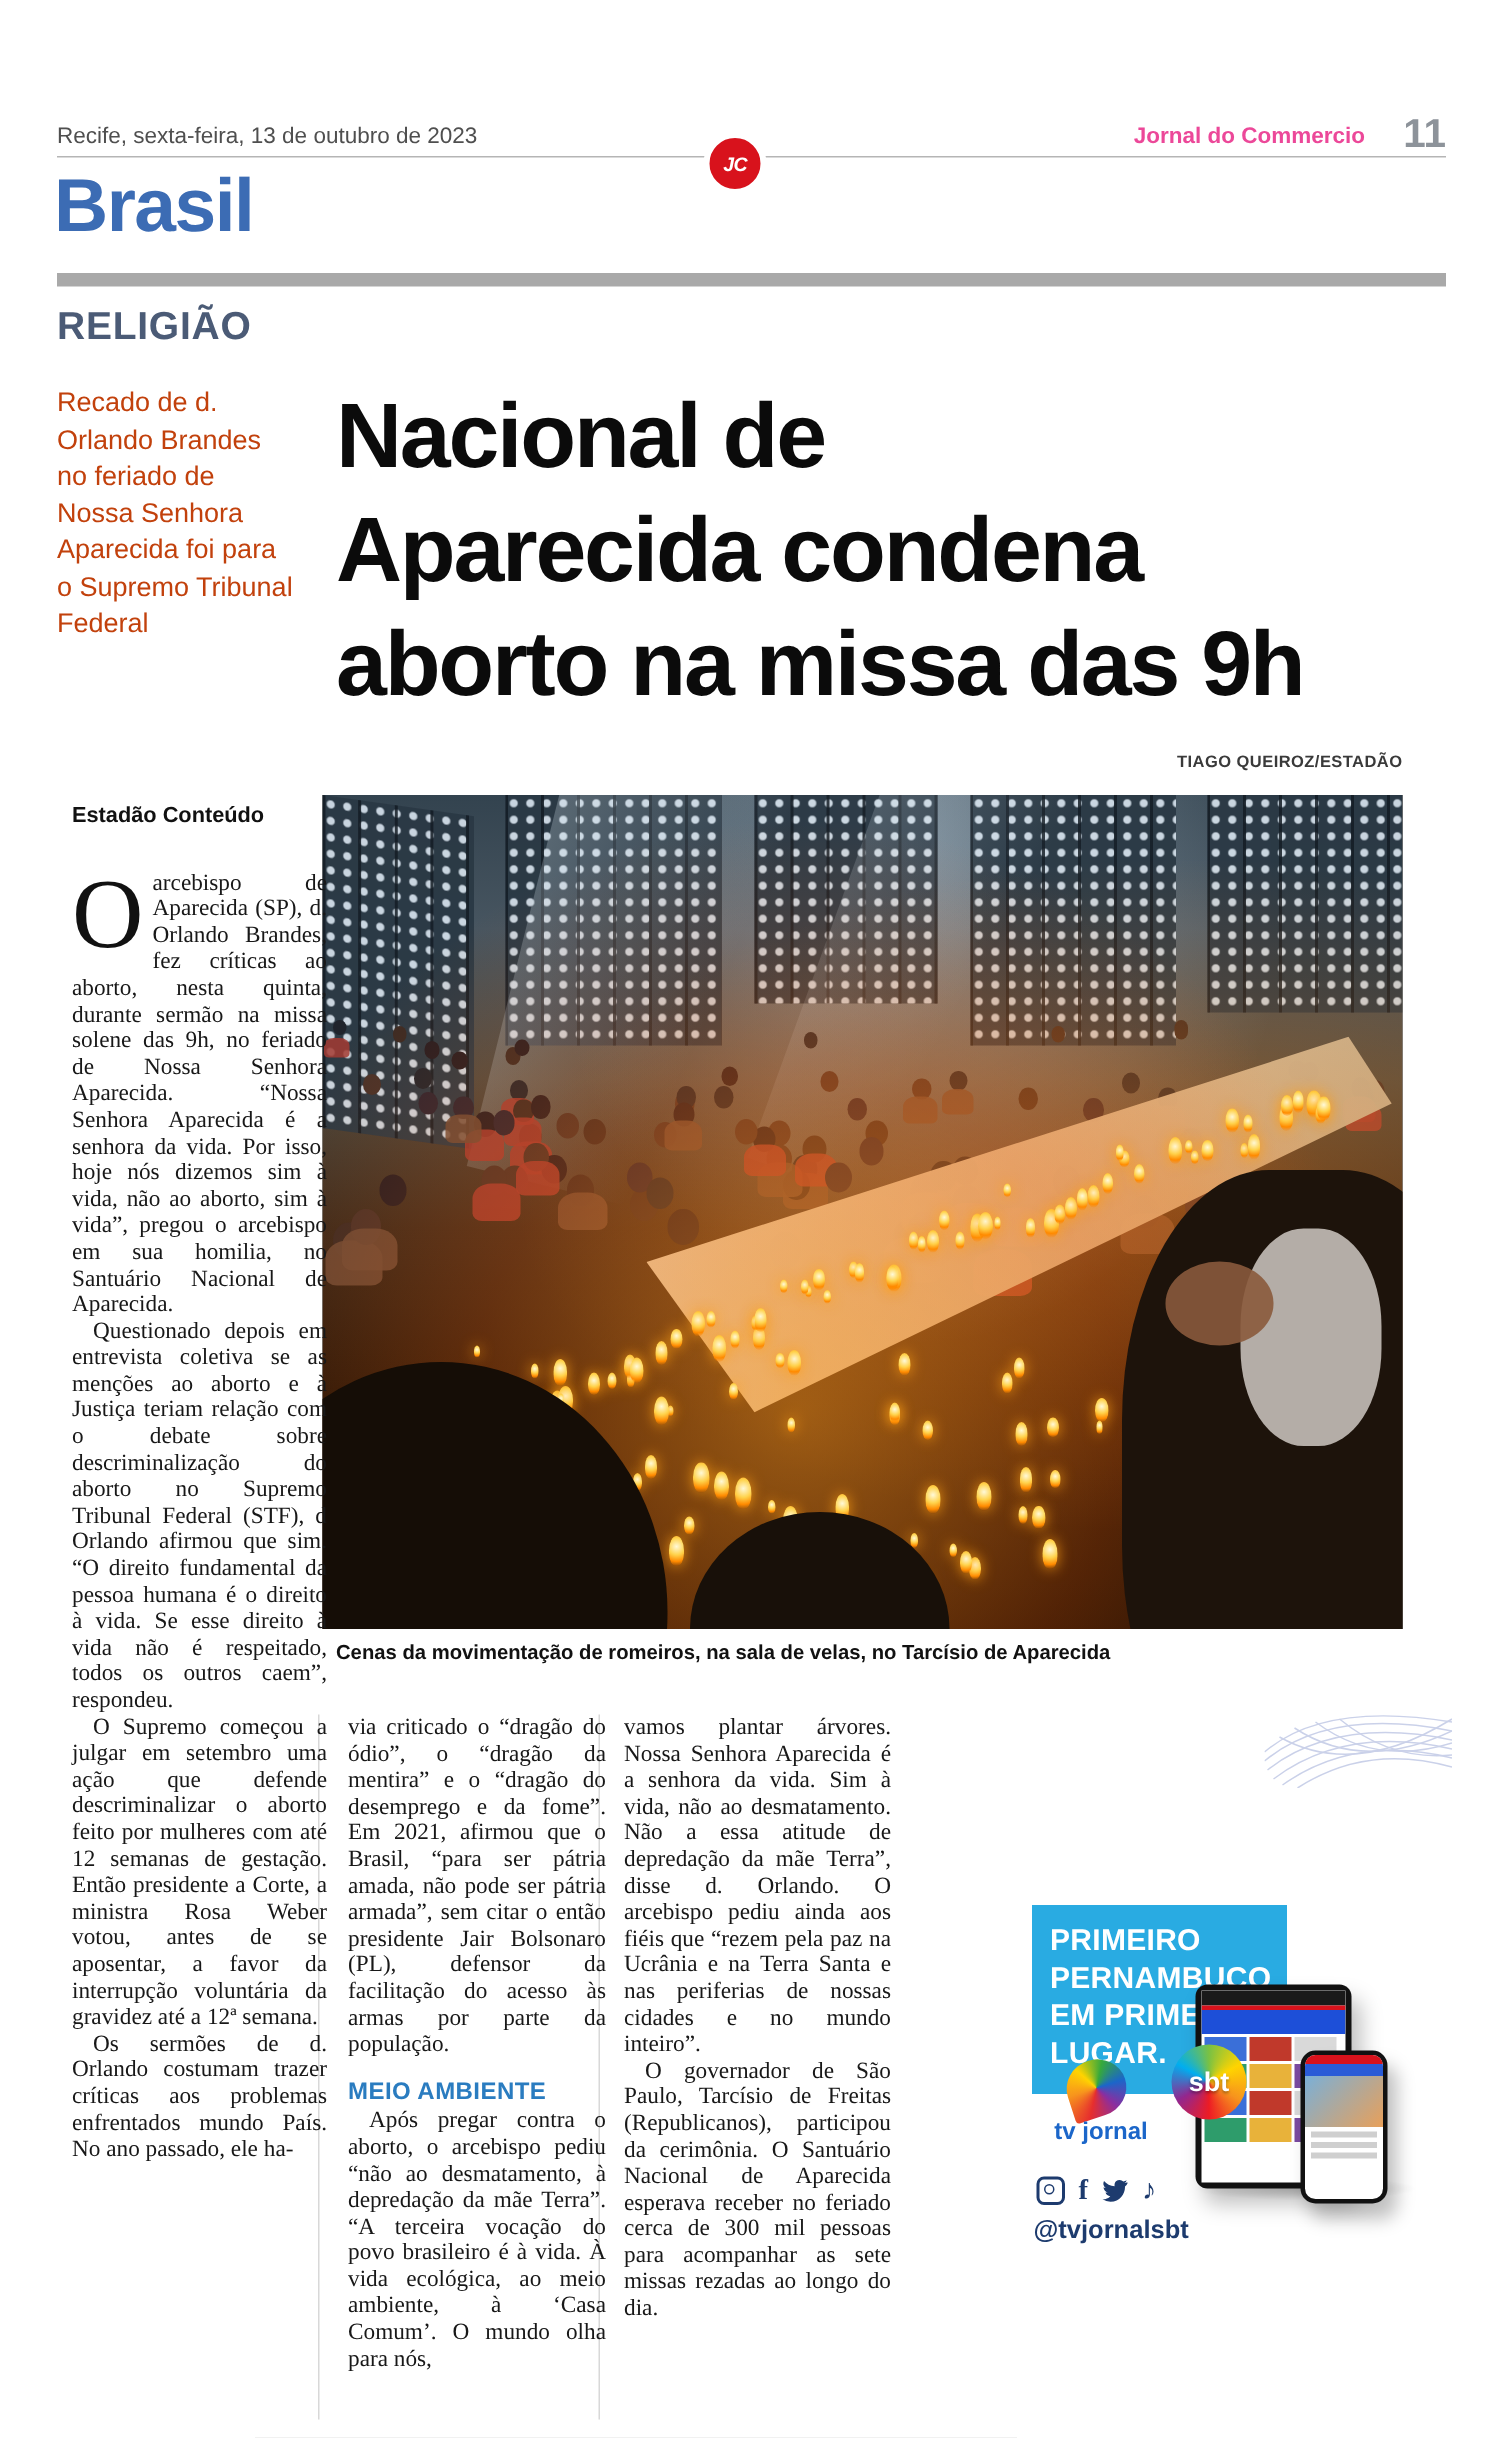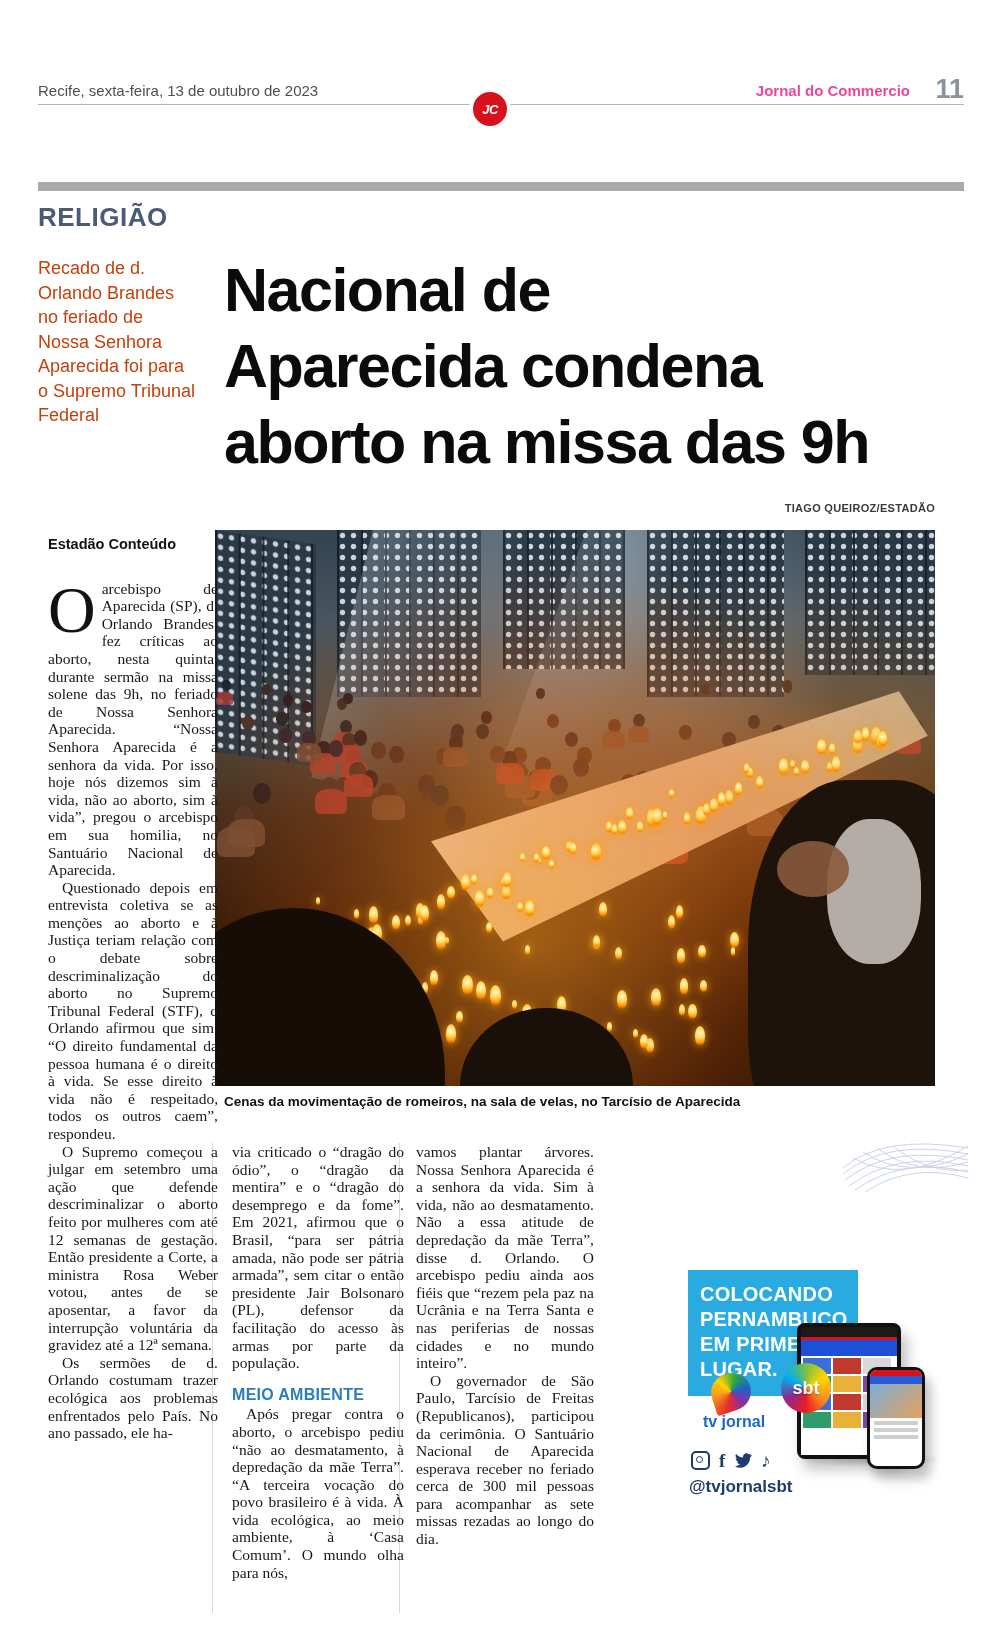--- a/index.html
+++ b/index.html
@@ -120,20 +120,21 @@
 <body>
 
 <div class="page">
 
   <div class="hdr-date">Recife, sexta-feira, 13 de outubro de 2023</div>
   <div class="hdr-rule"></div>
   <div class="hdr-logo">JC</div>
   <div class="hdr-brand">Jornal do Commercio</div>
   <div class="hdr-page">11</div>
 
+  <div class="sec-title">Brasil</div>
   <div class="sec-bar"></div>
   <div class="kicker">RELIGIÃO</div>
 
   <div class="deck">Recado de d. Orlando Brandes no feriado de Nossa Senhora Aparecida foi para o Supremo Tribunal Federal</div>
   <div class="headline">
     <div>Nacional de</div>
     <div>Aparecida condena</div>
     <div>aborto na missa das 9h</div>
   </div>
   <div class="credit">TIAGO QUEIROZ/ESTADÃO</div>
@@ -394,21 +395,21 @@
   <div class="caption">Cenas da movimentação de romeiros, na sala de velas, no Tarcísio de Aparecida</div>
 
   <div class="colrule cr1"></div>
   <div class="colrule cr2"></div>
 
   <div class="col1 bodytxt">
     <div class="byline">Estadão Conteúdo</div>
     <p class="noindent"><span class="dropcap">O</span><span>arcebispo de Aparecida (SP), d. Orlando Brandes, fez críticas ao aborto, nesta quinta, durante sermão na missa solene das 9h, no feriado de Nossa Senhora Aparecida. “Nossa Senhora Aparecida é a senhora da vida. Por isso, hoje nós dizemos sim à vida, não ao aborto, sim à vida”, pregou o arcebispo em sua homilia, no Santuário Nacional de Aparecida.</span></p>
     <p>Questionado depois em entrevista coletiva se as menções ao aborto e à Justiça teriam relação com o debate sobre descriminalização do aborto no Supremo Tribunal Federal (STF), d Orlando afirmou que sim. “O direito fundamental da pessoa humana é o direito à vida. Se esse direito à vida não é respeitado, todos os outros caem”, respondeu.</p>
     <p>O Supremo começou a julgar em setembro uma ação que defende descriminalizar o aborto feito por mulheres com até 12 semanas de gestação. Então presidente a Corte, a ministra Rosa Weber votou, antes de se aposentar, a favor da interrupção voluntária da gravidez até a 12ª semana.</p>
-    <p>Os sermões de d. Orlando costumam trazer ecológica aos problemas enfrentados pelo País. No ano passado, ele ha-</p>
+    <p>Os sermões de d. Orlando costumam trazer críticas aos problemas enfrentados mundo País. No ano passado, ele ha-</p>
   </div>
 
   <div class="col2 bodytxt">
     <p class="noindent">via criticado o “dragão do ódio”, o “dragão da mentira” e o “dragão do desemprego e da fome”. Em 2021, afirmou que o Brasil, “para ser pátria amada, não pode ser pátria armada”, sem citar o então presidente Jair Bolsonaro (PL), defensor da facilitação do acesso às armas por parte da população.</p>
     <div class="subhead">MEIO AMBIENTE</div>
     <p>Após pregar contra o aborto, o arcebispo pediu “não ao desmatamento, à depredação da mãe Terra”. “A terceira vocação do povo brasileiro é à vida. À vida ecológica, ao meio ambiente, à ‘Casa Comum’. O mundo olha para nós,</p>
   </div>
 
   <div class="col3 bodytxt">
     <p class="noindent">vamos plantar árvores. Nossa Senhora Aparecida é a senhora da vida. Sim à vida, não ao desmatamento. Não a essa atitude de depredação da mãe Terra”, disse d. Orlando. O arcebispo pediu ainda aos fiéis que “rezem pela paz na Ucrânia e na Terra Santa e nas periferias de nossas cidades e no mundo inteiro”.</p>
@@ -425,21 +426,21 @@
         <path d="M22 64 Q 68 34 125 50"></path>
       <path d="M10 30 Q 60 58 125 18"></path>
         <path d="M20 24 Q 66 54 125 26"></path>
       <path d="M34 20 Q 74 50 125 34"></path>
         <path d="M50 18 Q 84 46 125 42"></path>
     </g>
   </svg>
 
   <div class="ad">
     <div class="ad-box">
-      <div>COLOCANDO</div>
+      <div>PRIMEIRO</div>
       <div>PERNAMBUCO</div>
       <div>EM PRIMEIRO</div>
       <div>LUGAR.</div>
     </div>
     <div class="dev-shadow"></div>
     <div class="tablet">
       <div class="tab-scr">
         <div class="tab-hdr"></div>
         <div class="tab-red"></div>
         <div class="tab-blue"></div>

